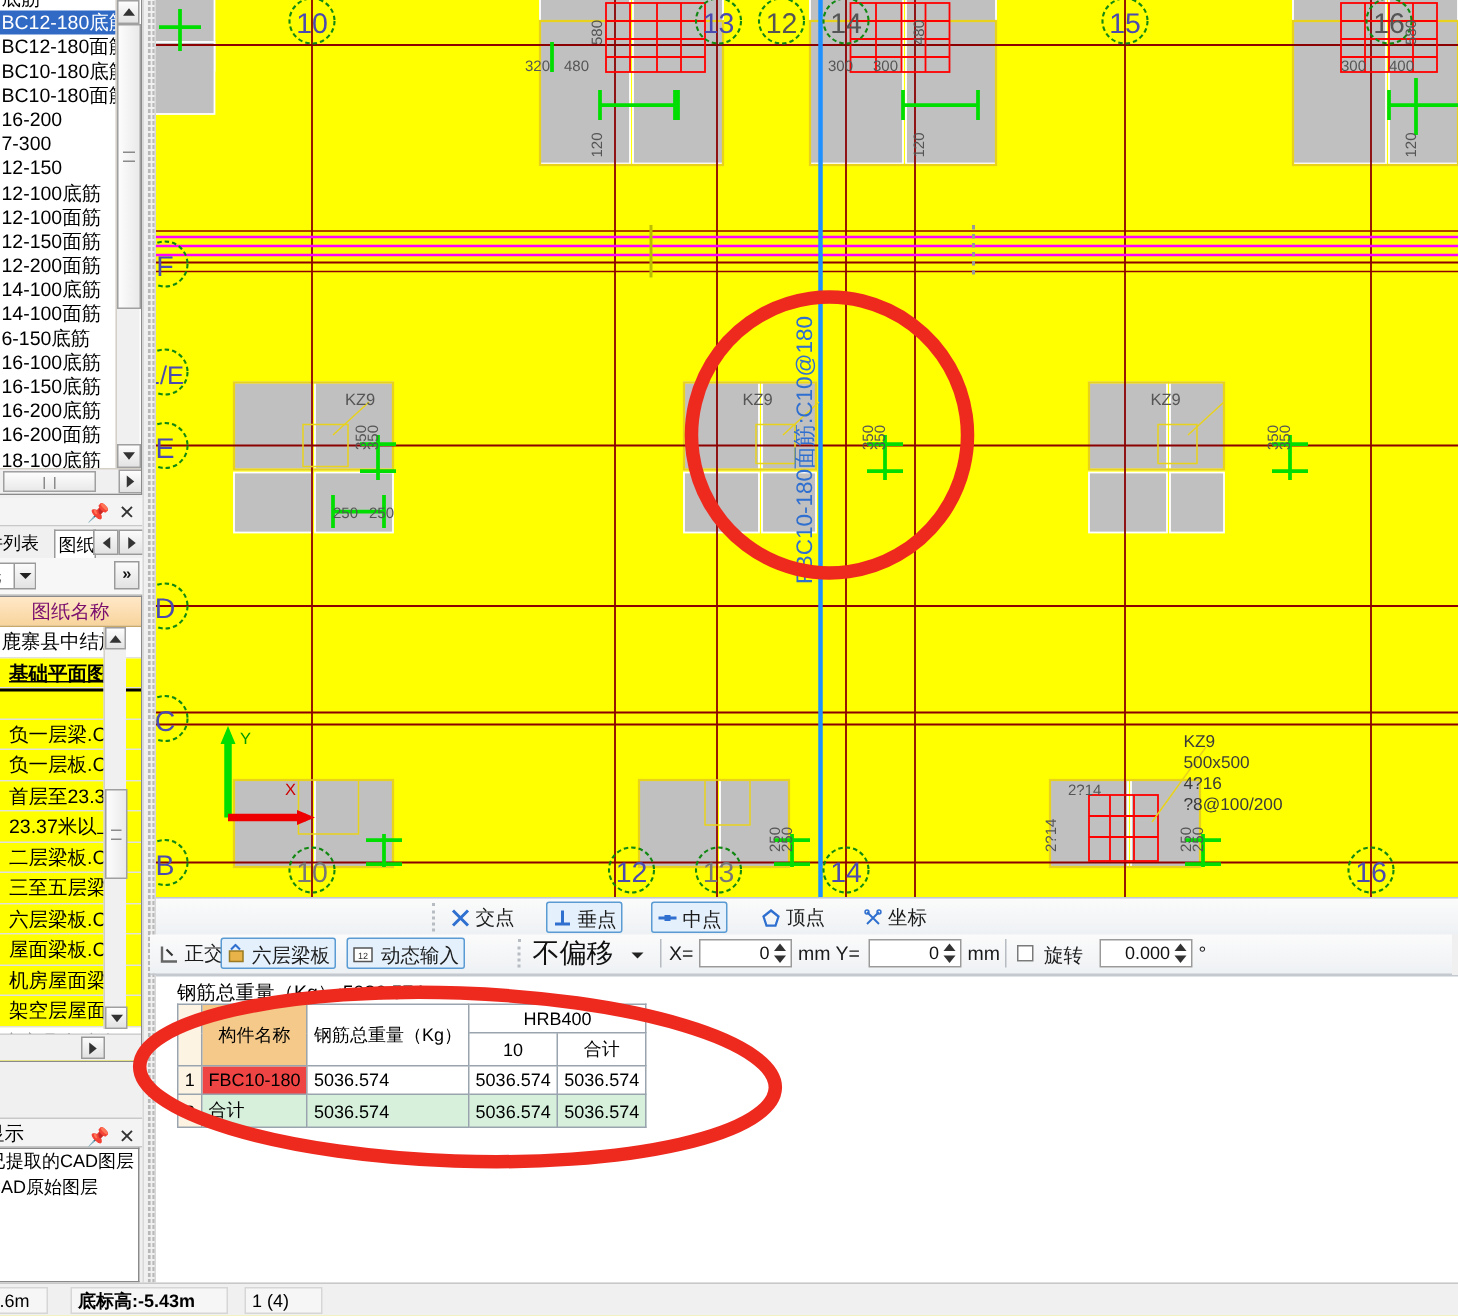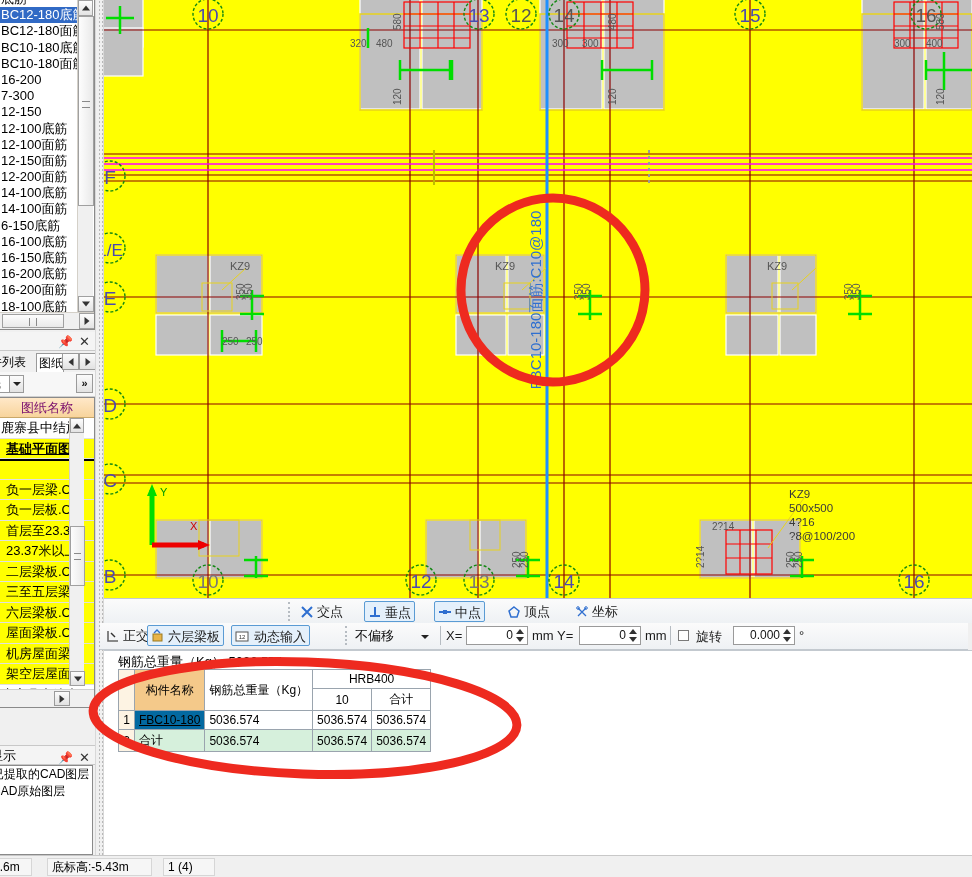--- a/index.html
+++ b/index.html
@@ -232,21 +232,21 @@
   }
   .spin .up { top:1px; } .spin .dn { bottom:1px; }
   .sparr { position:absolute; left:0; top:1px; width:0;height:0;
            border-left:4px solid transparent;border-right:4px solid transparent; }
   .sparr.u { border-bottom:5px solid #333; }
   .sparr.d { border-top:5px solid #333; }
   .tbtxt { position:absolute; top:5px; font-size:13px; color:#1b1b1b; white-space:nowrap; }
 
   .combobox {
     position:absolute; top:3px; height:20px; background:transparent;
-    font-size:13px; line-height:19px; color:#111; white-space:nowrap;
+    font-size:18px; line-height:19px; color:#111; white-space:nowrap;
   }
   .combobox .cbtn {
     position:absolute; right:0; top:1px; width:15px; height:17px;
   }
   .cchev { position:absolute; right:4px; top:8px; width:0;height:0;
            border-left:4px solid transparent;border-right:4px solid transparent;border-top:4px solid #222; }
   .chk {
     position:absolute; width:11px; height:11px; background:#fff;
     border:1px solid #7a7a7a;
   }
@@ -263,21 +263,21 @@
     position:absolute; left:14px; top:18px;
     border-collapse:collapse; font-size:12px; background:#fff;
   }
   #rtable td, #rtable th {
     border:1px solid #9aa4ae; padding:2px 4px; font-weight:normal; color:#000;
     font-family:"Liberation Sans", sans-serif; font-size:12px;
   }
   .rownum { background:#fdf3e3; text-align:center; width:16px; color:#333; }
   .hdr-name { background:#f4c98a; text-align:center; font-size:13px; }
   .hdr-plain { background:#ffffff; text-align:center; font-size:13px; }
-  .cell-blue { background:#0369a1;text-decoration:underline; }
+  .cell-blue { background:#ef4444; }
   .cell-green { background:#d6f0dc; }
   .cell-white { background:#ffffff; }
 
   
   #statusbar {
     position:absolute; left:0; bottom:0; width:972px; height:22px;
     background:#f0f0f0; border-top:1px solid #c8c8c8;
     font-size:12px; color:#000;
   }
   .sbcell {
@@ -819,21 +819,21 @@
             <td class="cell-green">5036.574</td>
             <td class="cell-green">5036.574</td>
             <td class="cell-green">5036.574</td>
           </tr>
         </tbody>
     </table>
   </div>
 
   <div id="statusbar">
     <div class="sbcell" style="left:-12px; width:44px;">0.6m</div>
-    <div class="sbcell" style="left:47px; width:105px;">底标高:-5.43m</div>
+    <div class="sbcell" style="left:47px; width:105px;font-weight:bold;">底标高:-5.43m</div>
     <div class="sbcell" style="left:163px; width:52px;">1 (4)</div>
   </div>
 
   <svg id="annot">
     <ellipse cx="553" cy="290" rx="92" ry="92" fill="none" stroke="#ee2a1f" stroke-width="9" transform="rotate(-8 553 290)"></ellipse>
     <ellipse cx="305" cy="718" rx="212" ry="56" fill="none" stroke="#ee2a1f" stroke-width="9" transform="rotate(2 305 718)"></ellipse>
   </svg>
 
 </div>
 

